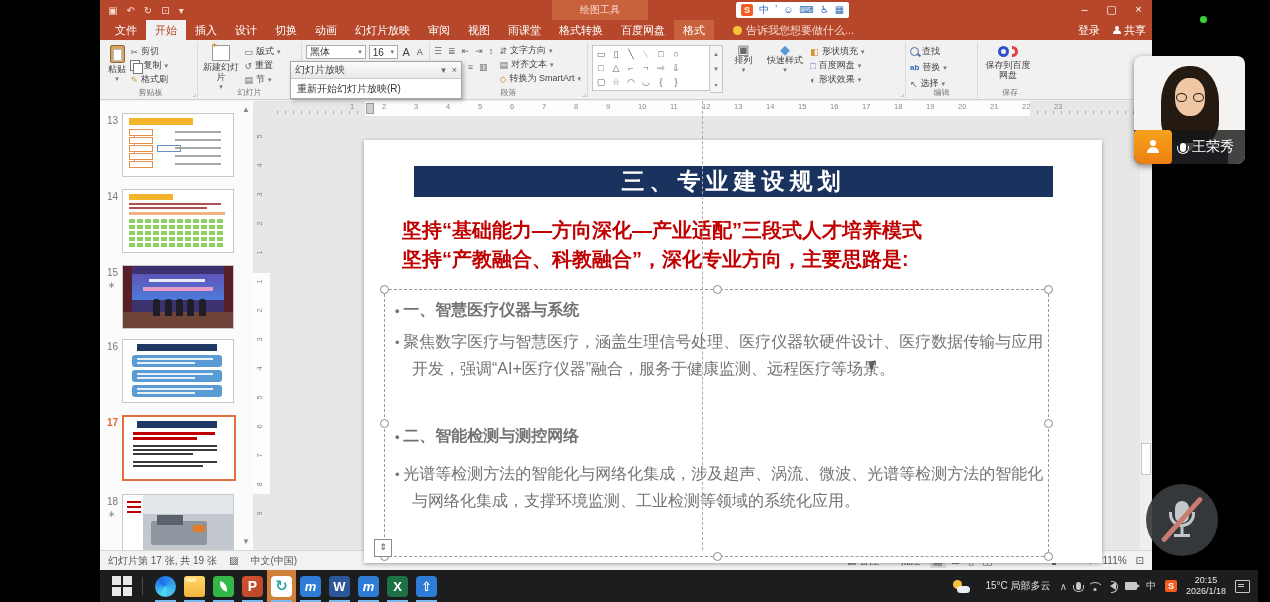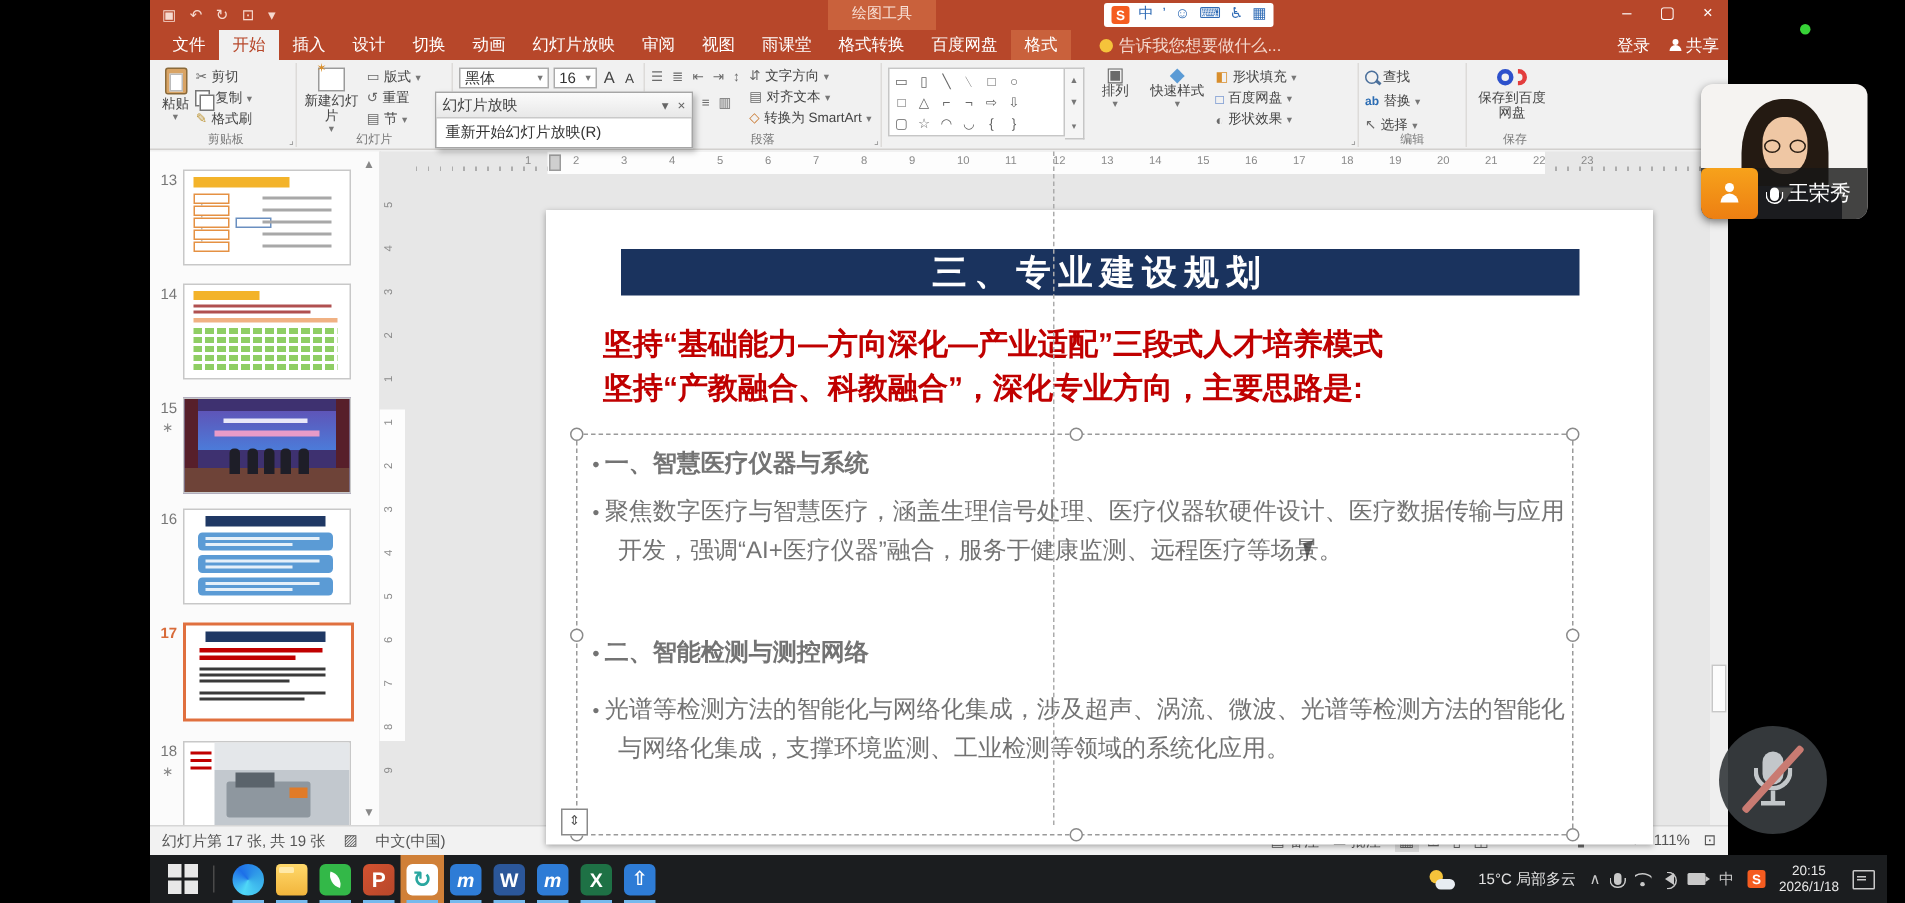--- a/index.html
+++ b/index.html
@@ -4,21 +4,21 @@
 <style>
   html,body{margin:0;padding:0;width:1270px;height:602px;overflow:hidden;background:#000;
     font-family:"Liberation Sans","DejaVu Sans",sans-serif;}
   .screen{position:absolute;left:0;top:0;width:1270px;height:602px;background:#000;overflow:hidden;}
   
   .ppt{position:absolute;left:100px;top:0;width:1052px;height:570px;background:#F1F1F1;}
   .titlebar{position:absolute;left:0;top:0;width:100%;height:20px;background:#B7472A;color:#fff;}
   .qat{position:absolute;left:8px;top:0;height:20px;display:flex;gap:9px;align-items:center;font-size:10px;color:#F6D9CF;}
   .qat span{cursor:default;}
   .title-text{position:absolute;left:150px;top:0;height:20px;line-height:20px;font-size:9px;color:#fff;white-space:nowrap;}
-  .ctx-header{position:absolute;left:452px;top:0;height:20px;line-height:20px;padding:0 16px;background:#C9613C;font-size:10px;color:#F8E0D6;}
+  .ctx-header{position:absolute;left:452px;top:0;height:20px;line-height:20px;padding:0 28px;background:#C9613C;font-size:10px;color:#F8E0D6;}
   .sogou{position:absolute;left:636px;top:2px;height:16px;background:#fff;border-radius:2px;display:flex;align-items:center;gap:6px;padding:0 5px;}
   .sg-logo{width:12px;height:12px;background:#F55C20;color:#fff;border-radius:2px;font-size:9px;font-weight:bold;text-align:center;line-height:12px;}
   .sg-i{font-size:10px;color:#2F6BB5;line-height:16px;}
   .win-controls{position:absolute;right:0;top:0;height:20px;display:flex;}
   .win-btn{width:27px;height:20px;text-align:center;line-height:18px;font-size:11px;color:#fff;}
   
   .tabrow{position:absolute;left:0;top:20px;width:100%;height:20px;background:#B7472A;display:flex;align-items:flex-end;padding-left:6px;box-sizing:border-box;gap:15px;}
   .tabs{display:flex;height:20px;}
   .tab{height:20px;line-height:20px;padding:0 9px;font-size:11px;color:#fff;white-space:nowrap;}
   .tab.selected{background:#F1F1F1;color:#B7472A;}
@@ -195,21 +195,21 @@
   .tr-vol{width:0;height:0;border-top:4px solid transparent;border-bottom:4px solid transparent;border-right:6px solid #C9C9C9;position:relative;}
   .tr-vol::after{content:"";position:absolute;left:1px;top:-5px;width:6px;height:10px;border:1.5px solid #C9C9C9;border-left:none;border-radius:0 8px 8px 0;}
   .tr-cam{width:12px;height:8px;background:#C9C9C9;border-radius:1px;position:relative;}
   .tr-cam::after{content:"";position:absolute;right:-3px;top:1.5px;width:0;height:0;border-top:2.5px solid transparent;border-bottom:2.5px solid transparent;border-left:3px solid #C9C9C9;}
   .tr-sogou{width:12px;height:12px;background:#F55C20;color:#fff;border-radius:2px;font-size:9px;font-weight:bold;text-align:center;line-height:12px;}
   .clock{text-align:center;font-size:9px;line-height:11px;color:#E8E8E8;}
   .notif{width:13px;height:11px;border:1px solid #C9C9C9;border-radius:1px;position:relative;}
   .notif::after{content:"";position:absolute;left:2px;top:3px;width:6px;height:1px;background:#C9C9C9;box-shadow:0 2px 0 #C9C9C9;}
   
   .cam-dot{position:absolute;left:1200px;top:16px;width:7px;height:7px;border-radius:50%;background:#37D337;}
-  .video-tile{position:absolute;left:1134px;top:56px;width:111px;height:90px;border-radius:8px;background:#F5F3F1;overflow:hidden;box-shadow:0 2px 6px rgba(0,0,0,.5);z-index:30;}
+  .video-tile{position:absolute;left:1134px;top:56px;width:111px;height:108px;border-radius:8px;background:#F5F3F1;overflow:hidden;box-shadow:0 2px 6px rgba(0,0,0,.5);z-index:30;}
   .vt-hair{position:absolute;left:50%;top:10px;transform:translateX(-50%);width:58px;height:78px;background:#241A12;border-radius:46% 46% 30% 30%;}
   .vt-face{position:absolute;left:50%;top:22px;transform:translateX(-50%);width:30px;height:38px;background:#EFC7A4;border-radius:45%;}
   .vt-glasses{position:absolute;left:50%;top:37px;transform:translateX(-50%);width:28px;height:9px;display:flex;justify-content:space-between;}
   .vt-glasses::before,.vt-glasses::after{content:"";width:11px;height:9px;border:1.5px solid #2a1e14;border-radius:50%;box-sizing:border-box;}
   .vt-torso{position:absolute;left:50%;bottom:0;transform:translateX(-50%);width:76px;height:22px;background:#2E3440;border-radius:12px 12px 0 0;}
   .vt-collar{position:absolute;left:50%;bottom:12px;transform:translateX(-50%);width:0;height:0;border-left:6px solid transparent;border-right:6px solid transparent;border-top:9px solid #F5F3F1;}
   .tile-name{position:absolute;left:0;right:0;bottom:0;height:34px;background:rgba(22,22,22,.8);display:flex;align-items:center;gap:6px;padding-left:46px;box-sizing:border-box;color:#fff;font-size:14px;}
   .tile-badge{position:absolute;left:0;bottom:0;width:38px;height:34px;background:linear-gradient(180deg,#F7A21B,#ED7F12);border-radius:4px 4px 4px 8px;display:flex;align-items:center;justify-content:center;z-index:2;}
   .badge-person{width:14px;height:14px;position:relative;}
   .badge-person::before{content:"";position:absolute;left:4px;top:0;width:6px;height:6px;border-radius:50%;background:#fff;}

